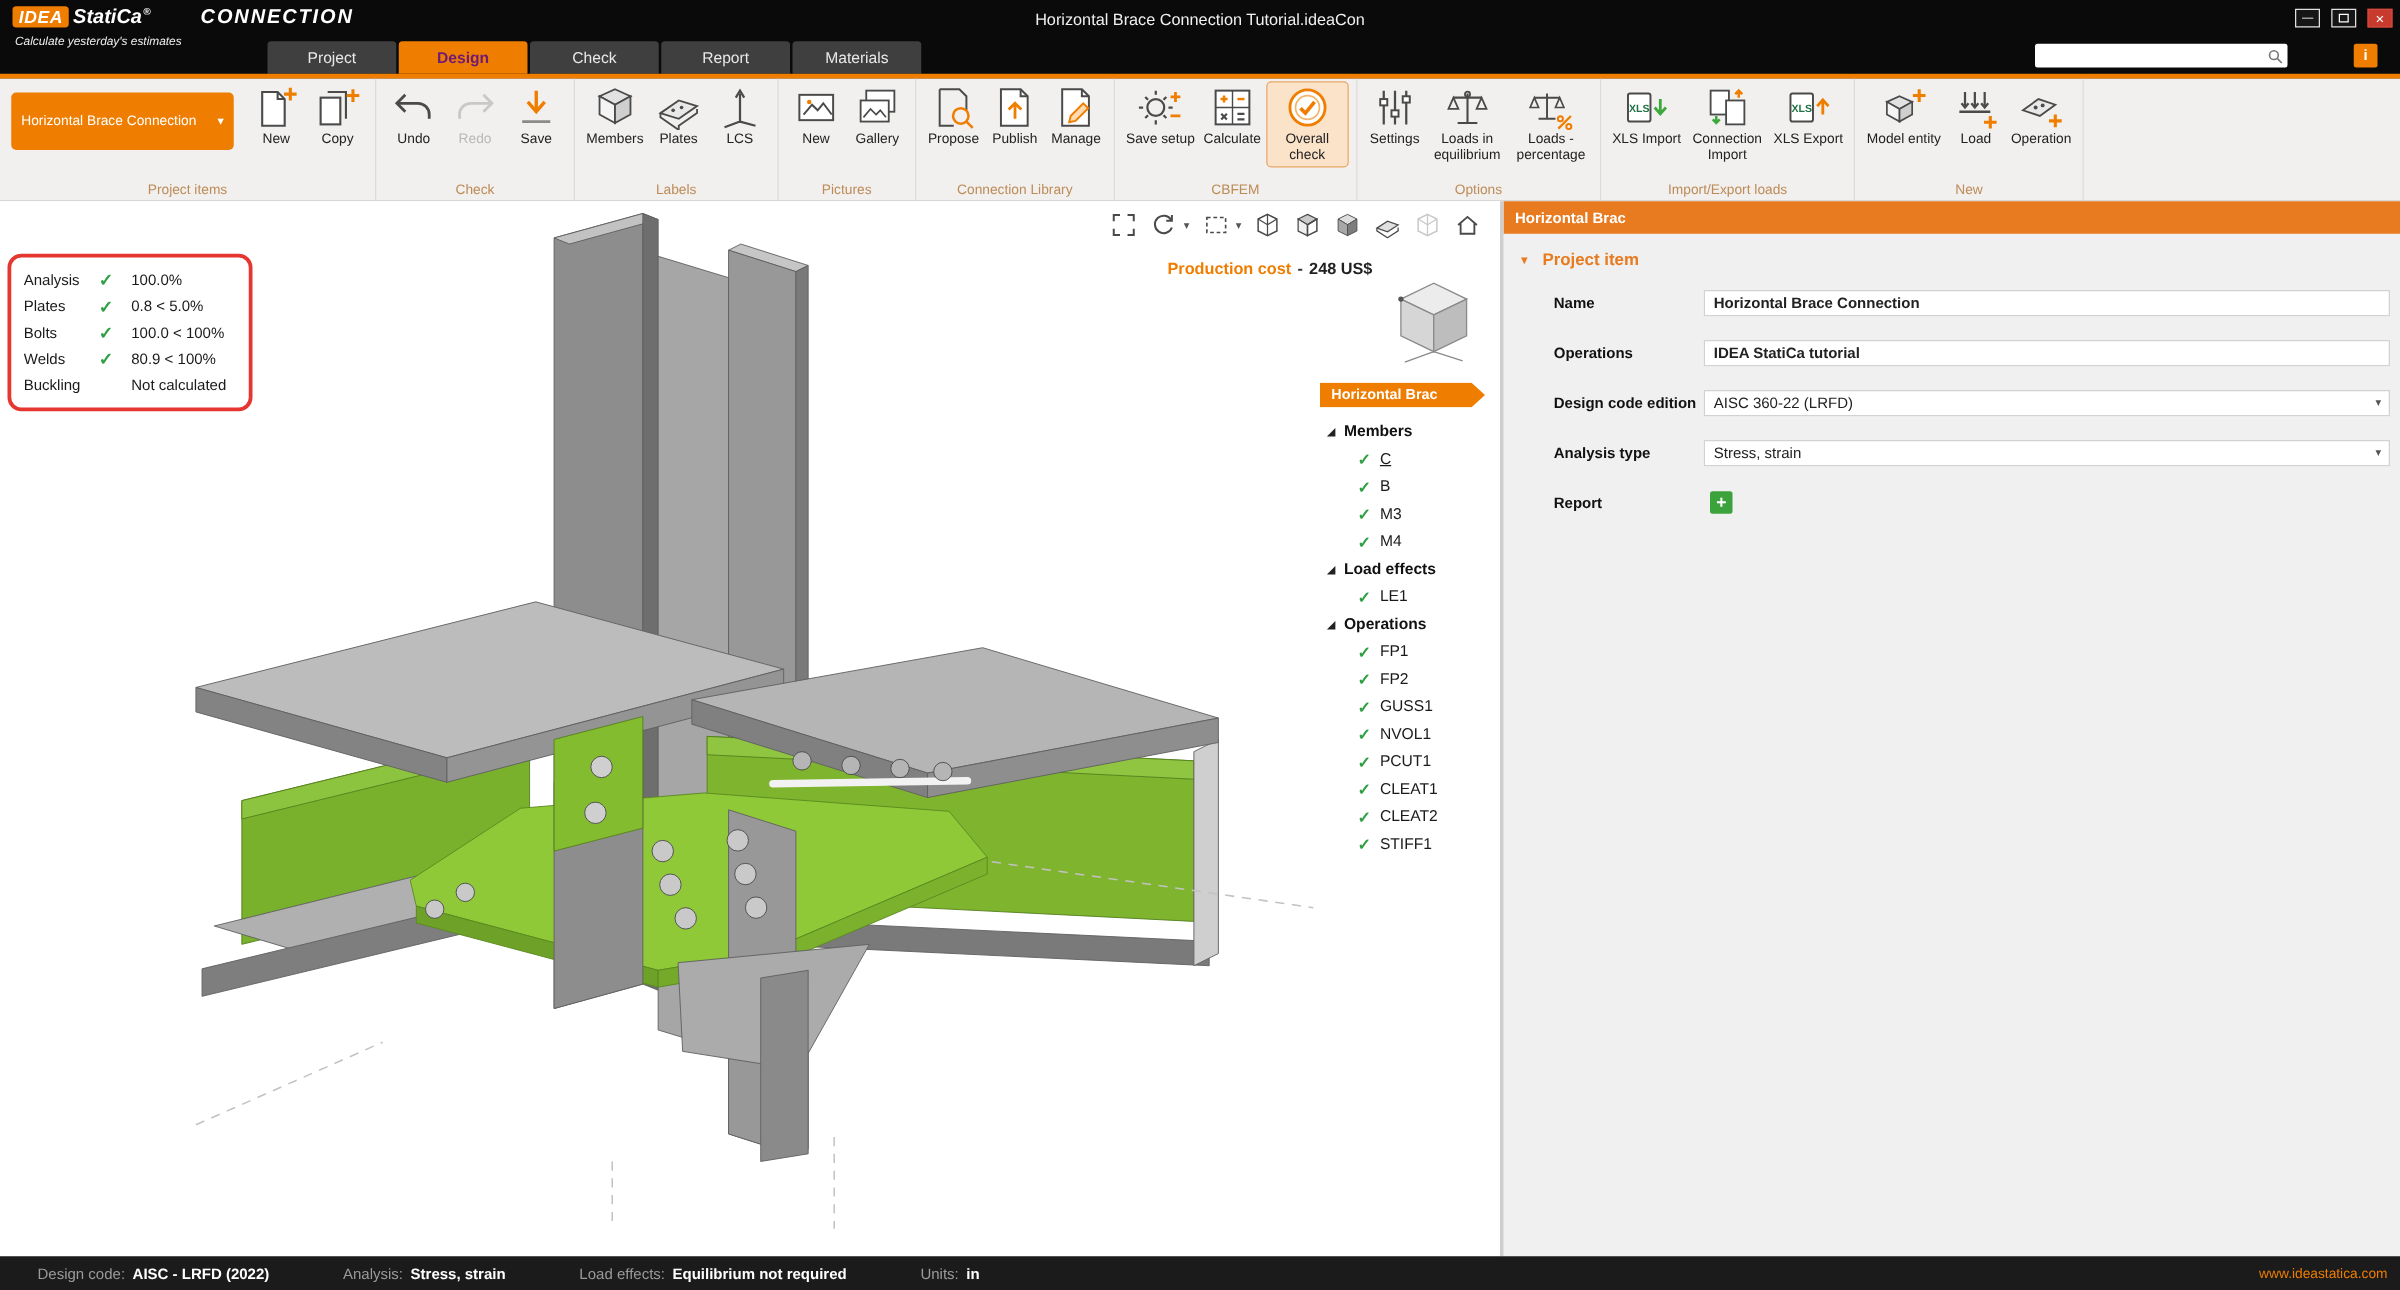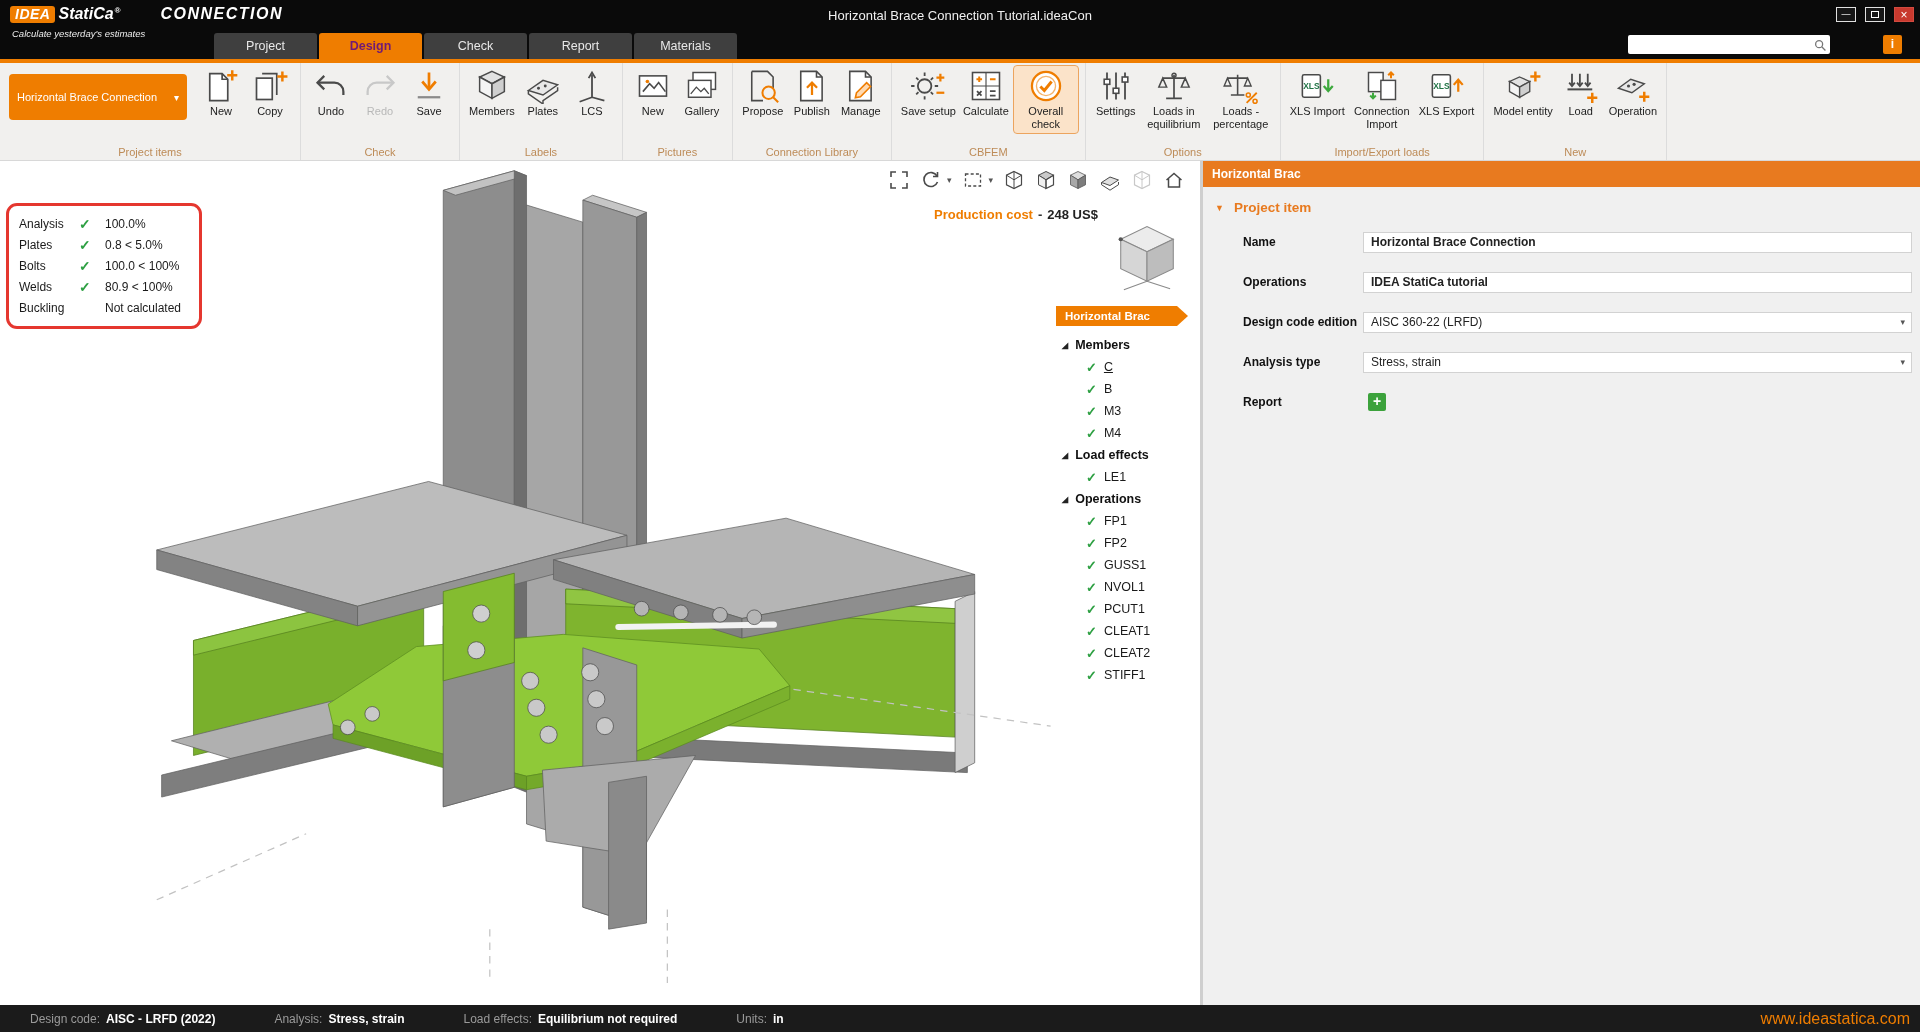--- a/index.html
+++ b/index.html
@@ -90,21 +90,21 @@
 .pfield{flex:1;height:21px;background:#fff;border:1px solid #d2d2d2;font-size:12px;display:flex;align-items:center;padding:0 7px;color:#222;position:relative;overflow:hidden;white-space:nowrap;}
 .pfield.pbold{font-weight:bold;}
 .pselect .pcaret{position:absolute;right:6px;font-size:9px;color:#555;}
 .pplaceholder{background:#ebe9e9;border-color:#dddada;color:#9b9b9b;}
 .pplus{width:18px;height:18px;background:#3ca23c;color:#fff;font-weight:bold;text-align:center;line-height:17px;margin-left:5px;border-radius:2px;font-size:14px;}
 
 
 .statusbar{position:absolute;left:0;right:0;bottom:0;height:27px;background:#1b1b1b;display:flex;align-items:center;padding-left:30px;gap:50px;font-size:12px;}
 .sblabel{color:#9a9a9a;}
 .sbvalue{color:#fff;font-weight:bold;margin-left:6px;}
-.sb-link{position:absolute;right:10px;color:#ef7d00;font-size:16px;}
+.sb-link{position:absolute;right:10px;color:#ef7d00;font-size:11px;}
 </style>
 </head>
 <body>
 
 <div class="header">
   <div class="logo-row">
     <span class="logo-idea">IDEA</span>
     <span class="logo-statica"><span>StatiCa</span><span class="logo-reg">®</span></span>
     <span class="logo-product">CONNECTION</span>
   </div>

